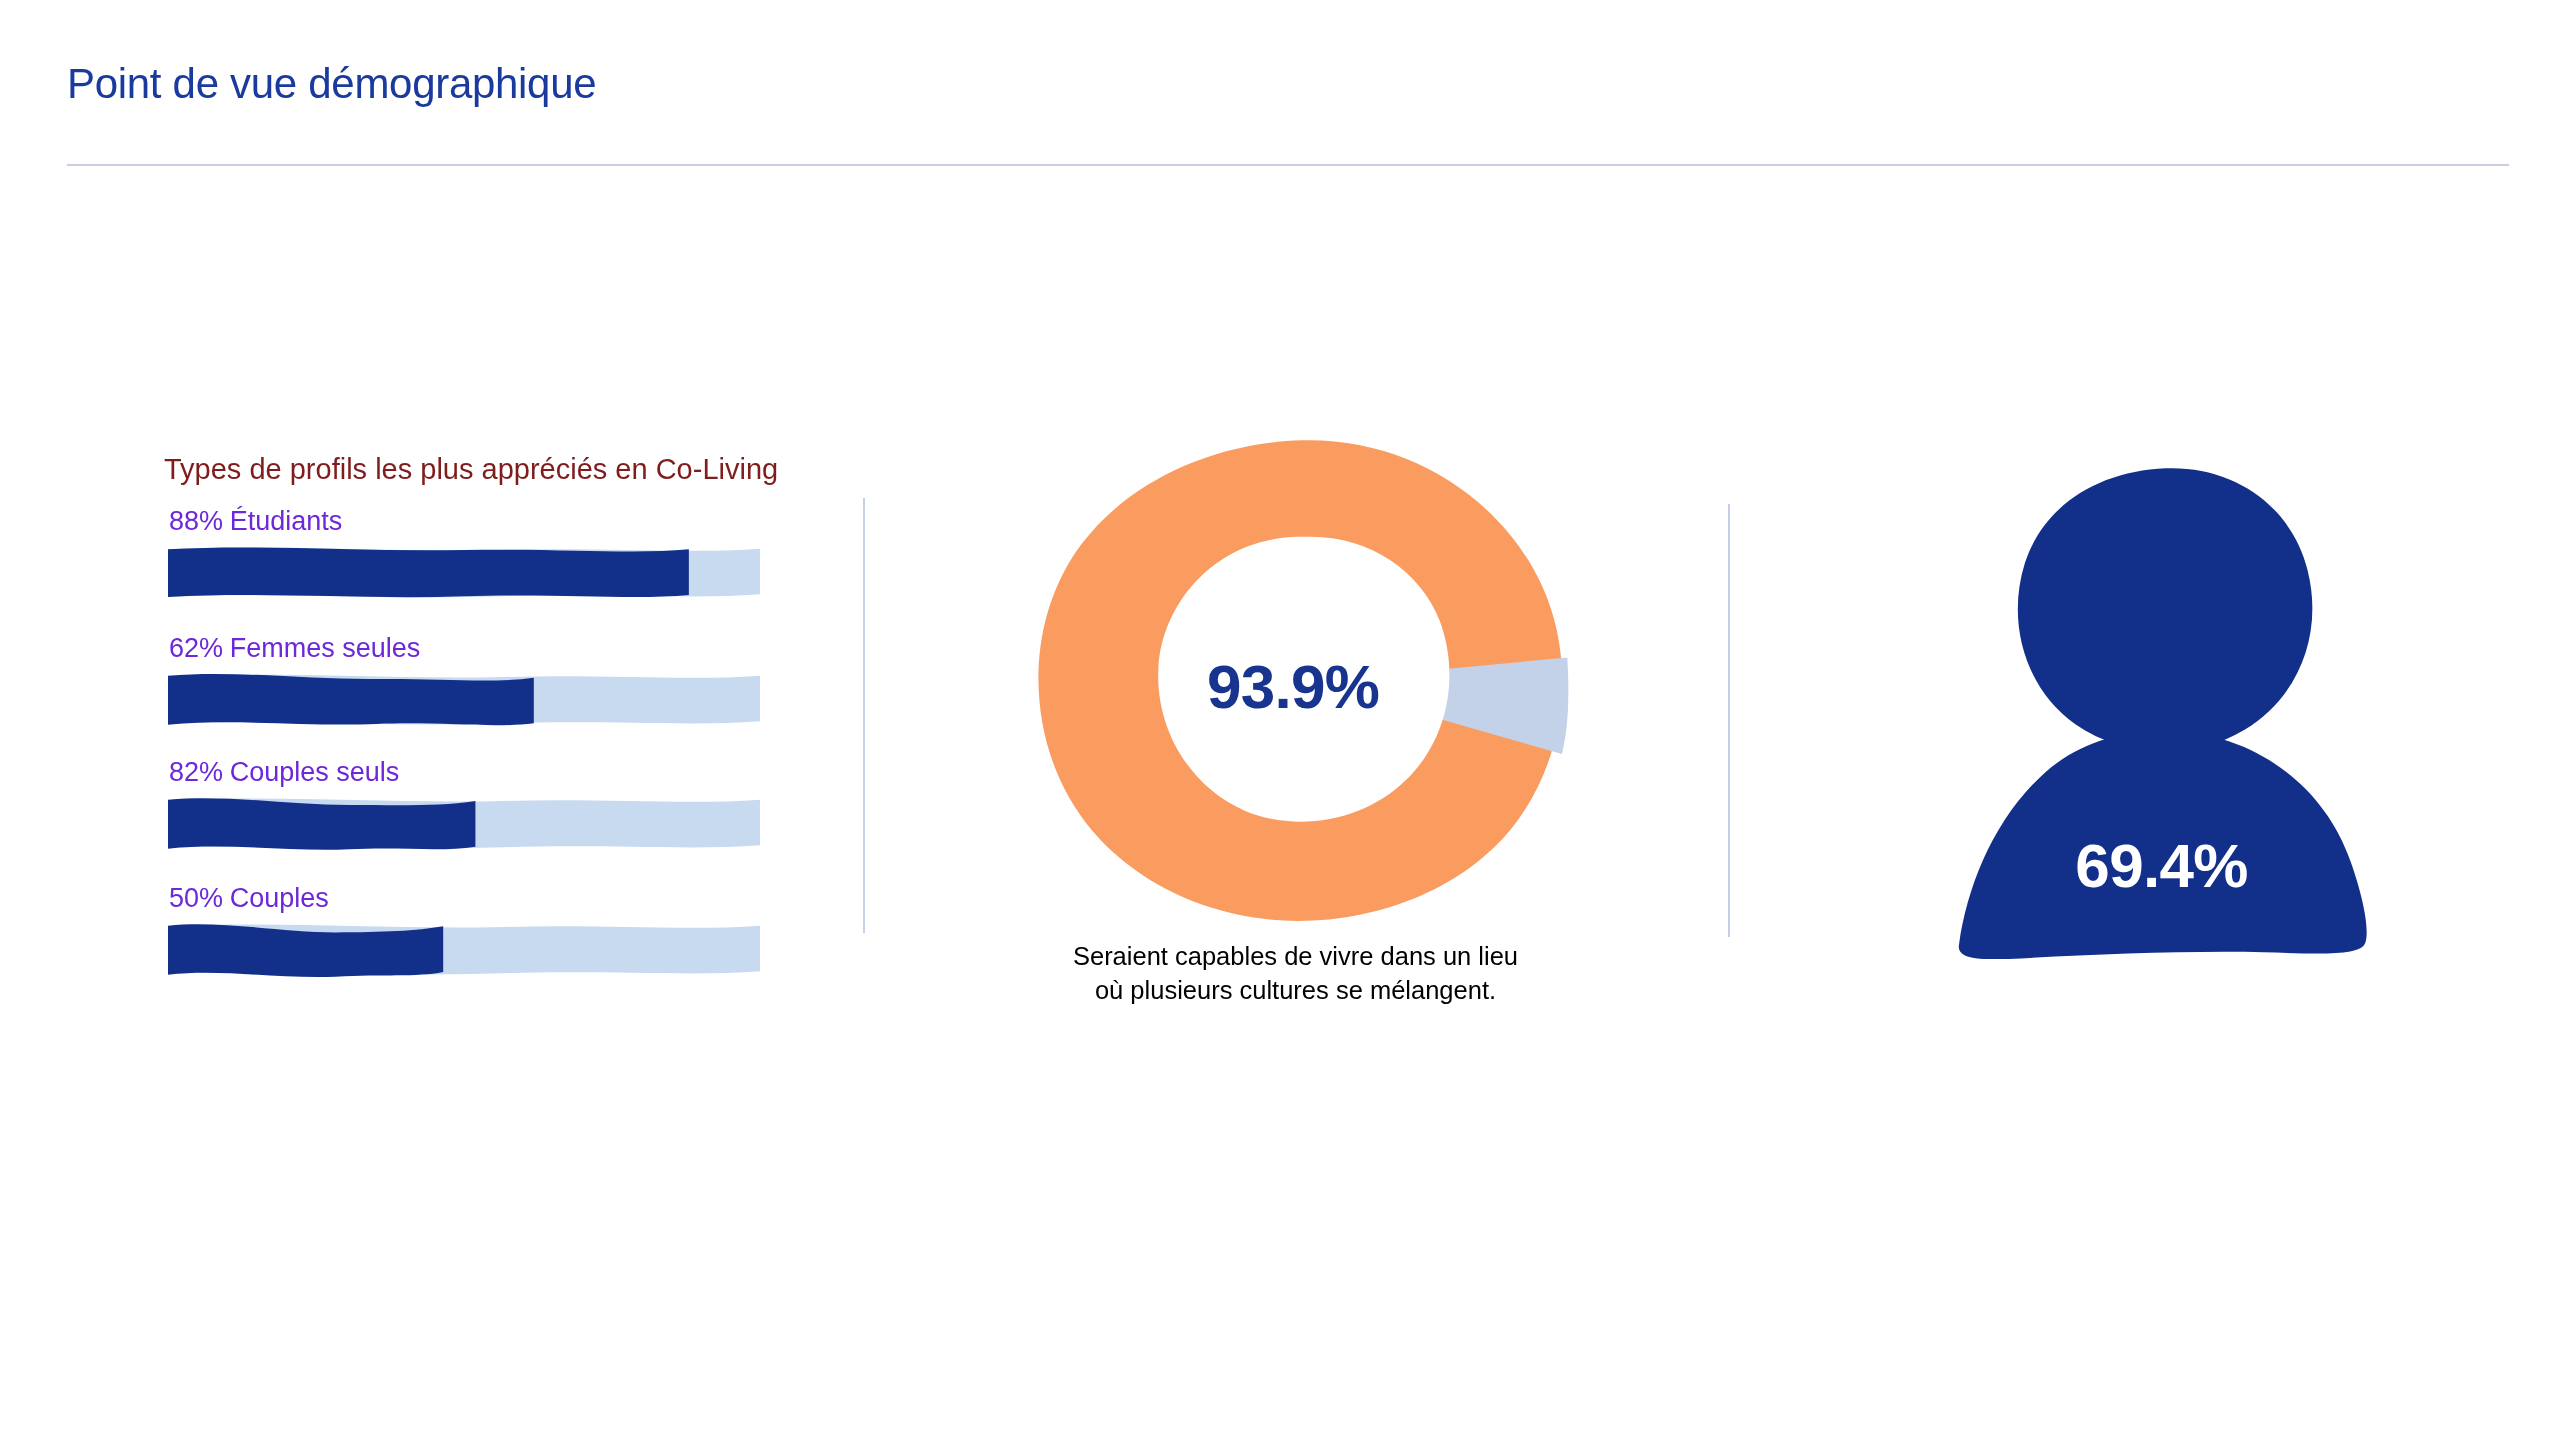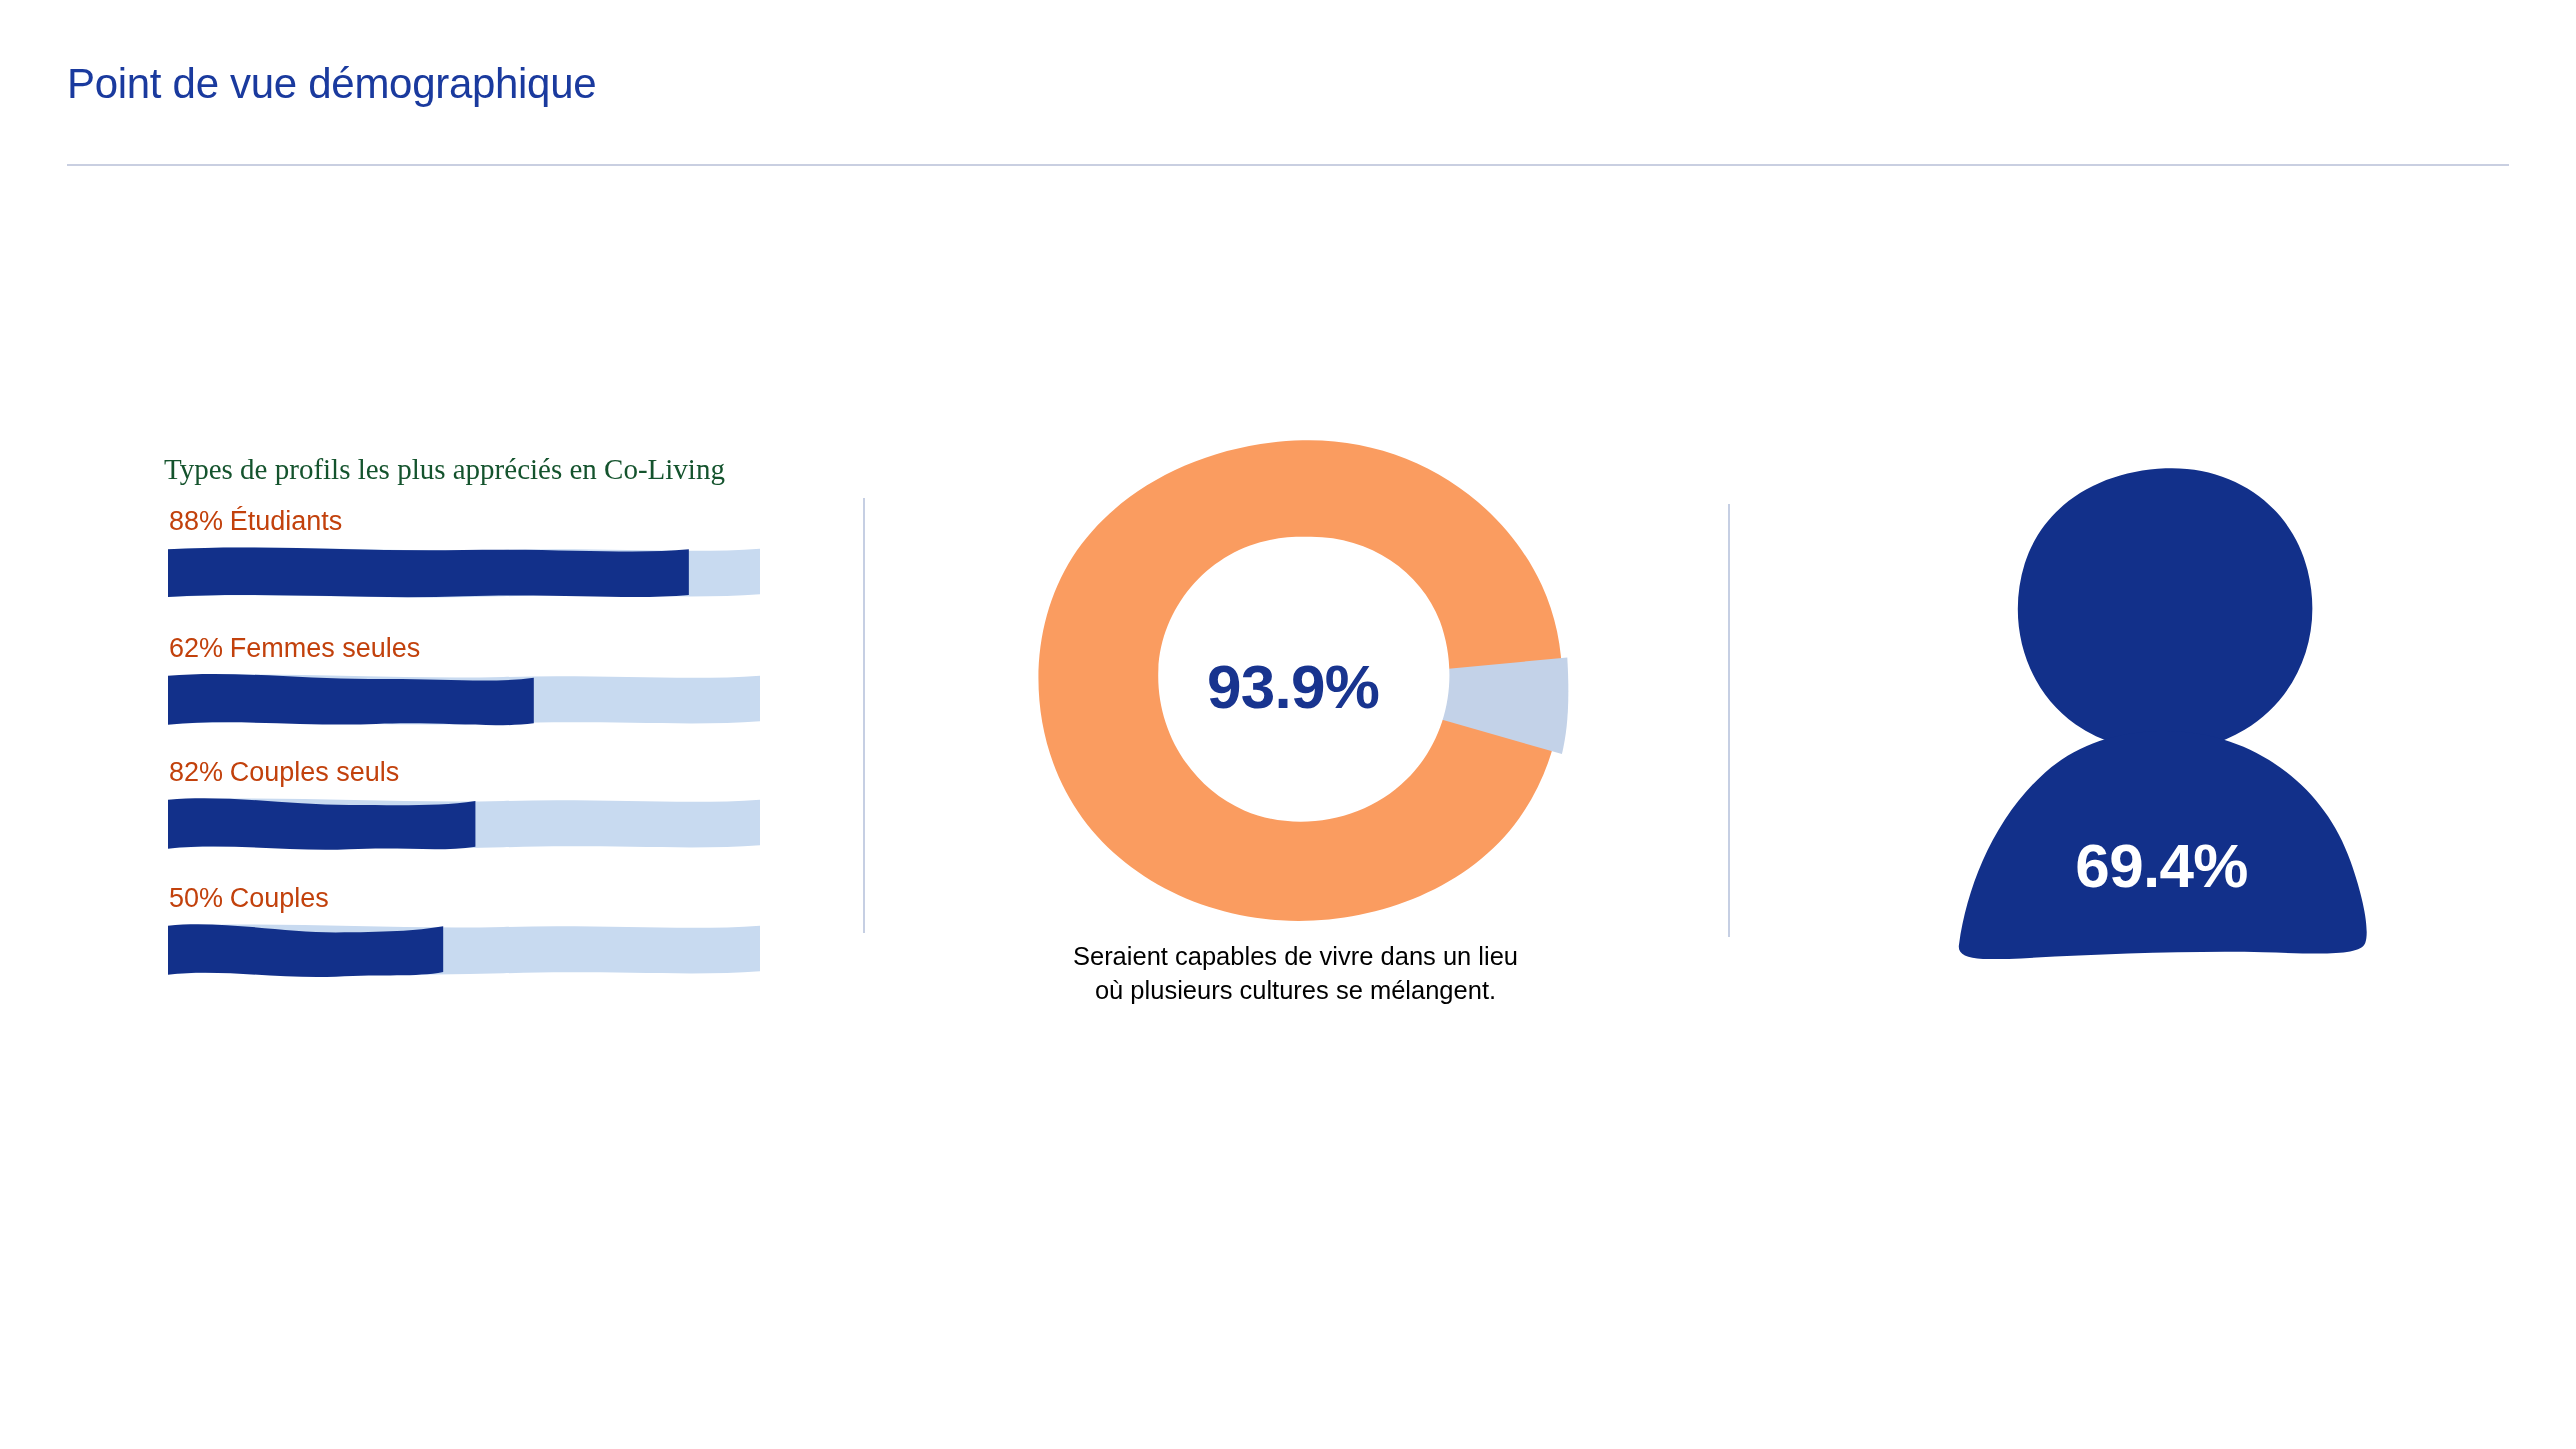--- a/index.html
+++ b/index.html
@@ -37,30 +37,29 @@
 
   
   #bars-panel{
     position:absolute;
     left:0; top:0; width:863px; height:1449px;
   }
   #bars-title{
     position:absolute;
     left:164px; top:453px;
     font-size:29px;
-    color:#14532d;
+    color:#7f1d1d;
     white-space:nowrap;
-    font-family:Liberation Serif, serif;
   }
   .bar-row{ position:absolute; left:0; width:863px; }
   .bar-label{
     position:absolute;
     left:169px; top:0;
     font-size:27px;
-    color:#c2410c;
+    color:#6d28d9;
     white-space:nowrap;
   }
   .bar-label .pct{ margin-right:6.7px; }
   .bar-wrap{
     position:absolute;
     left:168px; top:40px;
     width:592px; height:55px;
   }
   .bar-wrap svg{ display:block; width:100%; height:100%; overflow:visible; }
 

